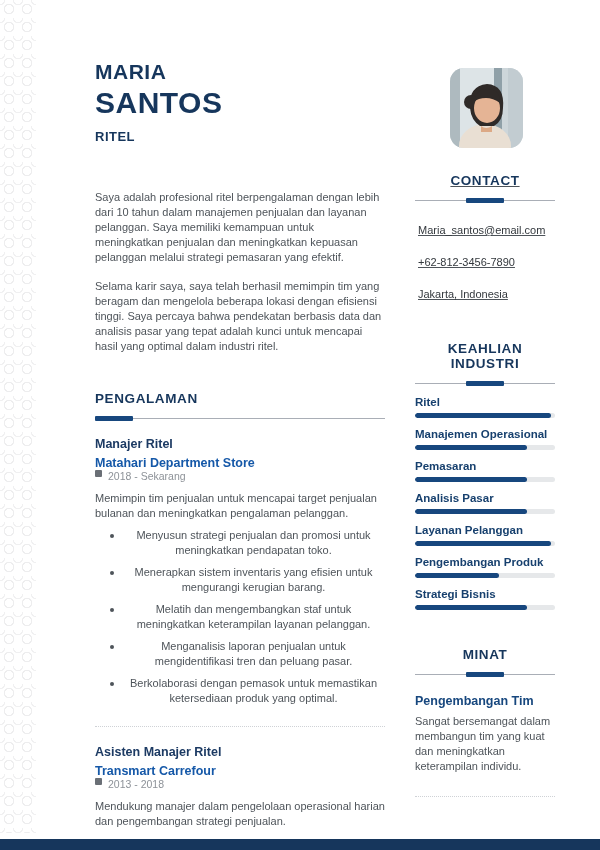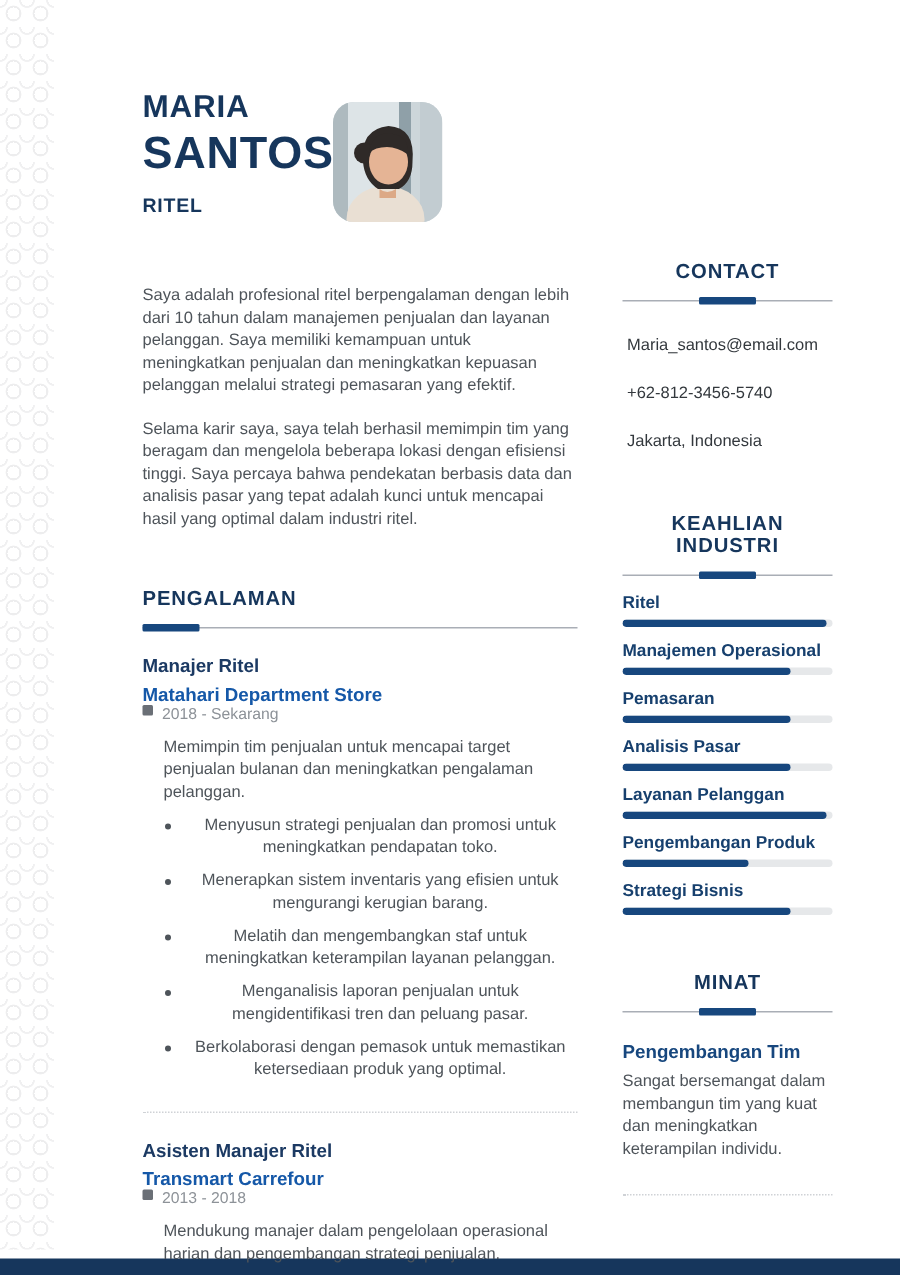--- a/index.html
+++ b/index.html
@@ -14,21 +14,21 @@
       radial-gradient(circle at 0px 0px, rgba(0,0,0,0) 4px, #f0f0f1 4px, #f0f0f1 5px, rgba(0,0,0,0) 5.5px),
       radial-gradient(circle at 18px 0px, rgba(0,0,0,0) 4px, #f0f0f1 4px, #f0f0f1 5px, rgba(0,0,0,0) 5.5px);
     background-size:18px 18px;
   }
 
   .bottom-bar { position:absolute; left:0; bottom:0; width:600px; height:11px; background:#16365c; }
 
   .content { position:absolute; left:95px; top:60px; width:460px; }
 
   
-  .header { display:flex; justify-content:flex-start; align-items:flex-start; }
+  .header { display:flex; justify-content:space-between; align-items:flex-start; }
   .first-name { font-size:21px; font-weight:700; letter-spacing:0.5px; color:#16365c; }
   .last-name  { font-size:30px; font-weight:800; letter-spacing:0.5px; color:#16365c; margin-top:2px; }
   .role       { font-size:13px; font-weight:700; letter-spacing:0.5px; color:#16365c; margin-top:9px; }
   .photo { width:73px; height:80px; border-radius:14px; overflow:hidden; margin-right:32px; margin-top:8px; flex:none; }
   .photo svg { display:block; }
 
   
   .columns { display:flex; margin-top:16px; }
   .left-col  { width:290px; flex:none; }
   .right-col { width:140px; flex:none; margin-left:30px; }
@@ -47,28 +47,28 @@
   .summary { margin-top:26px; font-size:11px; line-height:15px; color:#4e545a; }
   .summary p + p { margin-top:14px; }
 
   
   .experience { margin-top:37px; }
   .job { margin-top:16px; }
   .job-title   { font-size:12.5px; font-weight:700; color:#1c3a63; }
   .job-company { font-size:12.5px; font-weight:700; color:#1558a8; margin-top:5px; }
   .job-date    { display:flex; align-items:flex-start; margin-top:0; font-size:10.5px; color:#8d9298; }
   .cal-icon { width:7px; height:7px; background:#6a6f76; display:inline-block; margin-right:6px; border-radius:1px; }
-  .job-desc { font-size:11px; line-height:15px; margin-top:9px; color:#4e545a;margin-left:14px; }
+  .job-desc { font-size:11px; line-height:15px; margin-top:9px; color:#4e545a; }
   .job-bullets { margin-top:7px;text-align:center; }
   .job-bullets li { list-style:none; position:relative; padding-left:27px; margin-left:0; margin-bottom:7px; font-size:11px; line-height:15px; color:#4e545a; }
   .job-bullets li::before { content:""; position:absolute; left:15px; top:6px; width:4px; height:4px; border-radius:50%; background:#4e545a; }
   .job-sep { margin:20px 0 18px 0; }
 
   
-  .contact { padding-top:9px; }
+  .contact { padding-top:9px;text-decoration:underline; }
   .contact-items { margin-top:11px; }
   .contact-item { font-size:11px; color:#33383d; padding:10px 0 10px 3px; }
 
   
   .skills { margin-top:31px; }
   .skill-list { margin-top:9px; }
   .skill { margin-top:10px; }
   .skill-label { font-size:11.5px; font-weight:700; color:#17406e; }
   .skill-track { margin-top:5px; height:5px; background:#e6e8ea; border-radius:3px; overflow:hidden; }
   .skill-fill  { height:5px; background:#17477e; border-radius:3px; }
@@ -160,21 +160,21 @@
 
     <div class="right-col">
 
       <div class="contact">
         <div class="sec-title centered">CONTACT</div>
         <div class="divider center-accent">
             <span class="accent"></span>
           </div>
         <div class="contact-items">
           <div class="contact-item">Maria_santos@email.com</div>
-          <div class="contact-item">+62-812-3456-5740</div>
+          <div class="contact-item">+62-812-3456-7890</div>
           <div class="contact-item">Jakarta, Indonesia</div>
         </div>
       </div>
 
       <div class="skills">
         <div class="sec-title centered">KEAHLIAN INDUSTRI</div>
         <div class="divider center-accent">
             <span class="accent"></span>
           </div>
         <div class="skill-list">

